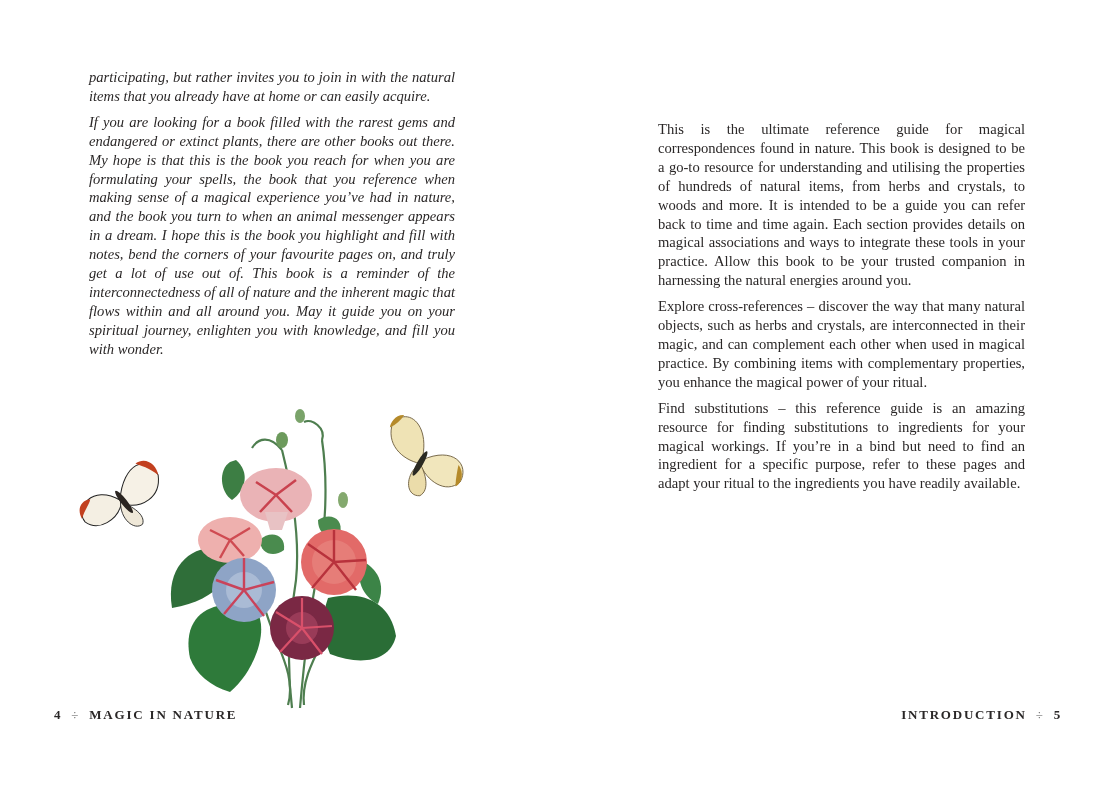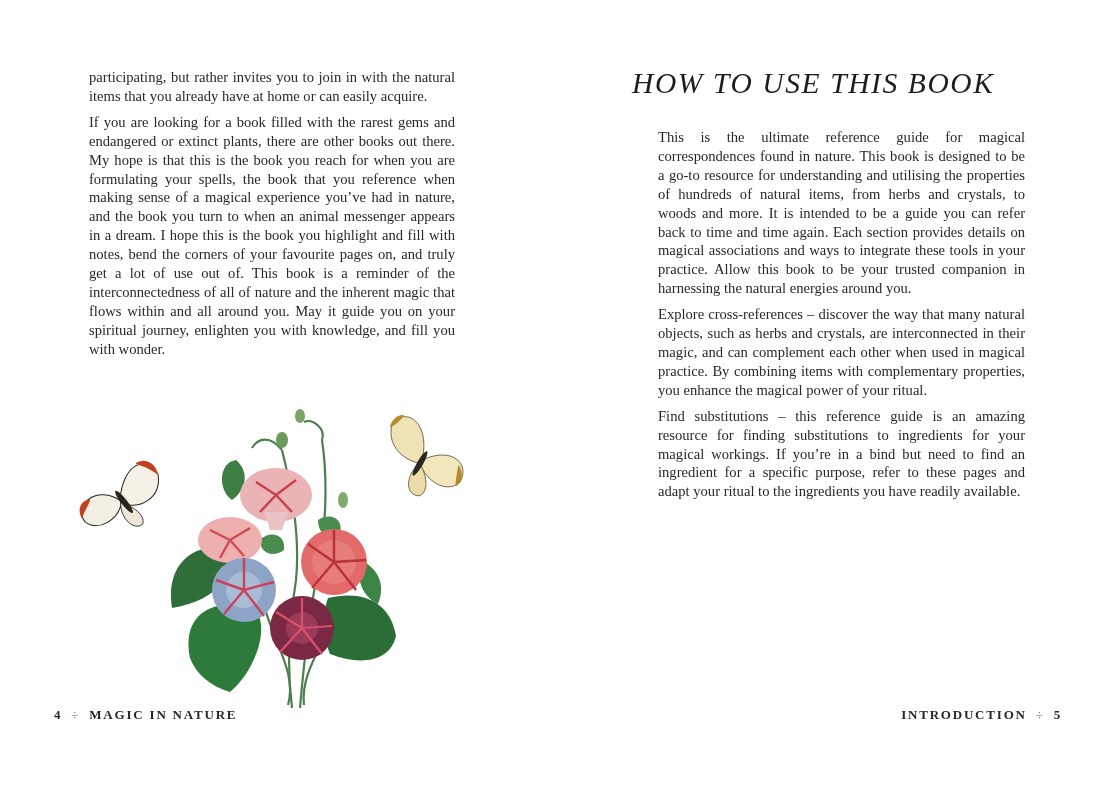--- a/index.html
+++ b/index.html
@@ -30,24 +30,25 @@
     text-align: justify;
     hyphens: none;
   }
   .body-text p {
     margin: 0 0 7px 0;
   }
   .left-text {
     left: 89px;
     top: 68px;
     width: 366px;
+    font-style: italic;
   }
   .right-text {
     left: 102px;
-    top: 128px;
+    top: 120px;
     width: 367px;
   }
   .chapter-title {
     position: absolute;
     left: 76px;
     top: 67px;
     margin: 0;
     font-family: "Liberation Serif", "DejaVu Serif", serif;
     font-style: italic;
     font-weight: normal;
@@ -162,21 +163,20 @@
       </g>
     </svg>
   </div>
 
   <div class="footer footer-left">
     <span>4</span><span class="sep">÷</span><span>MAGIC IN NATURE</span>
   </div>
 </div>
 
 <div class="page page-right">
-  <h1 class="chapter-title">HOW TO USE THIS BOOK</h1>
 
   <div class="body-text right-text">
     <p>This is the ultimate reference guide for magical correspondences found in nature. This book is designed to be a go-to resource for understanding and utilising the properties of hundreds of natural items, from herbs and crystals, to woods and more. It is intended to be a guide you can refer back to time and time again. Each section provides details on magical associations and ways to integrate these tools in your practice. Allow this book to be your trusted companion in harnessing the natural energies around you.</p>
     <p>Explore cross-references – discover the way that many natural objects, such as herbs and crystals, are interconnected in their magic, and can complement each other when used in magical practice. By combining items with complementary properties, you enhance the magical power of your ritual.</p>
     <p>Find substitutions – this reference guide is an amazing resource for finding substitutions to ingredients for your magical workings. If you’re in a bind but need to find an ingredient for a specific purpose, refer to these pages and adapt your ritual to the ingredients you have readily available.</p>
   </div>
 
   <div class="footer footer-right">
     <span>INTRODUCTION</span><span class="sep">÷</span><span>5</span>
   </div>

